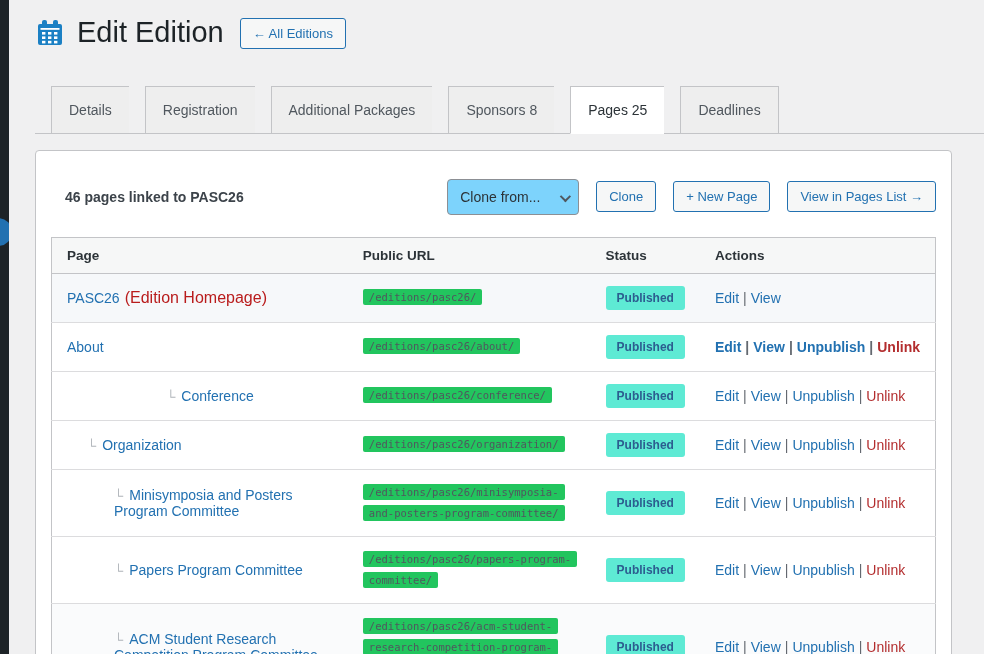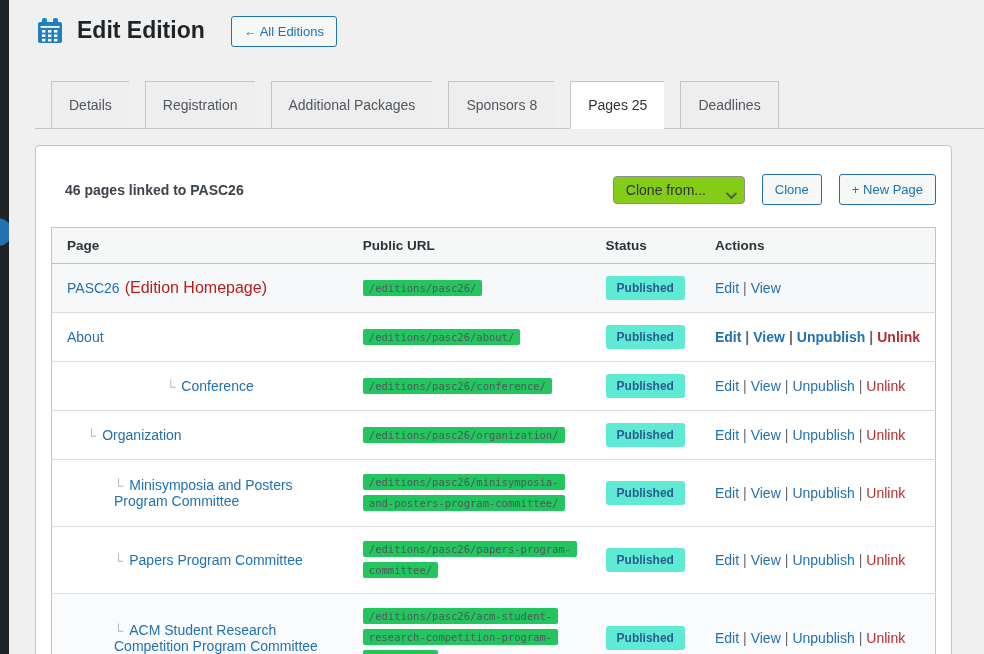--- a/index.html
+++ b/index.html
@@ -21,22 +21,22 @@
     border-radius: 50%; background: #2271b1;
   }
 
   
   .page-header {
     display: flex; align-items: center;
     padding: 14px 0 0 35px;
   }
   .cal-icon { width: 30px; height: 30px; margin-right: 12px; flex: 0 0 auto; }
   .page-title {
-    font-size: 23px; font-weight: 700; color: #1d2327; line-height: 1.3;
-    margin-right: 26px;
+    font-size: 29px; font-weight: 400; color: #1d2327; line-height: 1.3;
+    margin-right: 16px;
   }
   .btn {
     display: inline-block;
     font-size: 13px; line-height: 1;
     color: #2271b1; background: #f6f7f7;
     border: 1px solid #2271b1; border-radius: 3px;
     padding: 8px 12px; cursor: pointer; text-decoration: none;
     white-space: nowrap;
   }
   .all-editions-btn { margin-top: 2px; }
@@ -76,22 +76,22 @@
   .panel-toolbar {
     display: flex; align-items: center; justify-content: space-between;
     padding: 28px 15px 22px 15px;
   }
   .toolbar-summary {
     font-size: 14px; font-weight: 700; color: #3c434a; margin-left: 14px;
   }
   .toolbar-controls { display: flex; align-items: center; gap: 17px; }
   .select-box {
     position: relative;
-    width: 132px; height: 28px;
-    background: #84cc16;
+    width: 132px; height: 36px;
+    background: #7dd3fc;
     border: 1px solid #8c8f94; border-radius: 4px;
     font-size: 14px; color: #2c3338;
     display: flex; align-items: center;
     padding: 0 28px 0 12px;
     cursor: pointer;
   }
   .select-box .chevron {
     position: absolute; right: 10px; top: 14px;
     width: 8px; height: 8px;
     border-right: 2px solid #50575e; border-bottom: 2px solid #50575e;
@@ -195,20 +195,21 @@
 <div class="panel">
   <div class="panel-toolbar">
     <div class="toolbar-summary">46 pages linked to PASC26</div>
     <div class="toolbar-controls">
       <div class="select-box">
         <span>Clone from...</span>
         <span class="chevron"></span>
       </div>
       <a class="btn">Clone</a>
       <a class="btn">+ New Page</a>
+      <a class="btn">View in Pages List →</a>
     </div>
   </div>
 
   <div class="pages-table-wrap">
     <table class="pages-table">
       <colgroup>
         <col class="c-page">
           <col class="c-url">
           <col class="c-status">
           <col class="c-actions">

